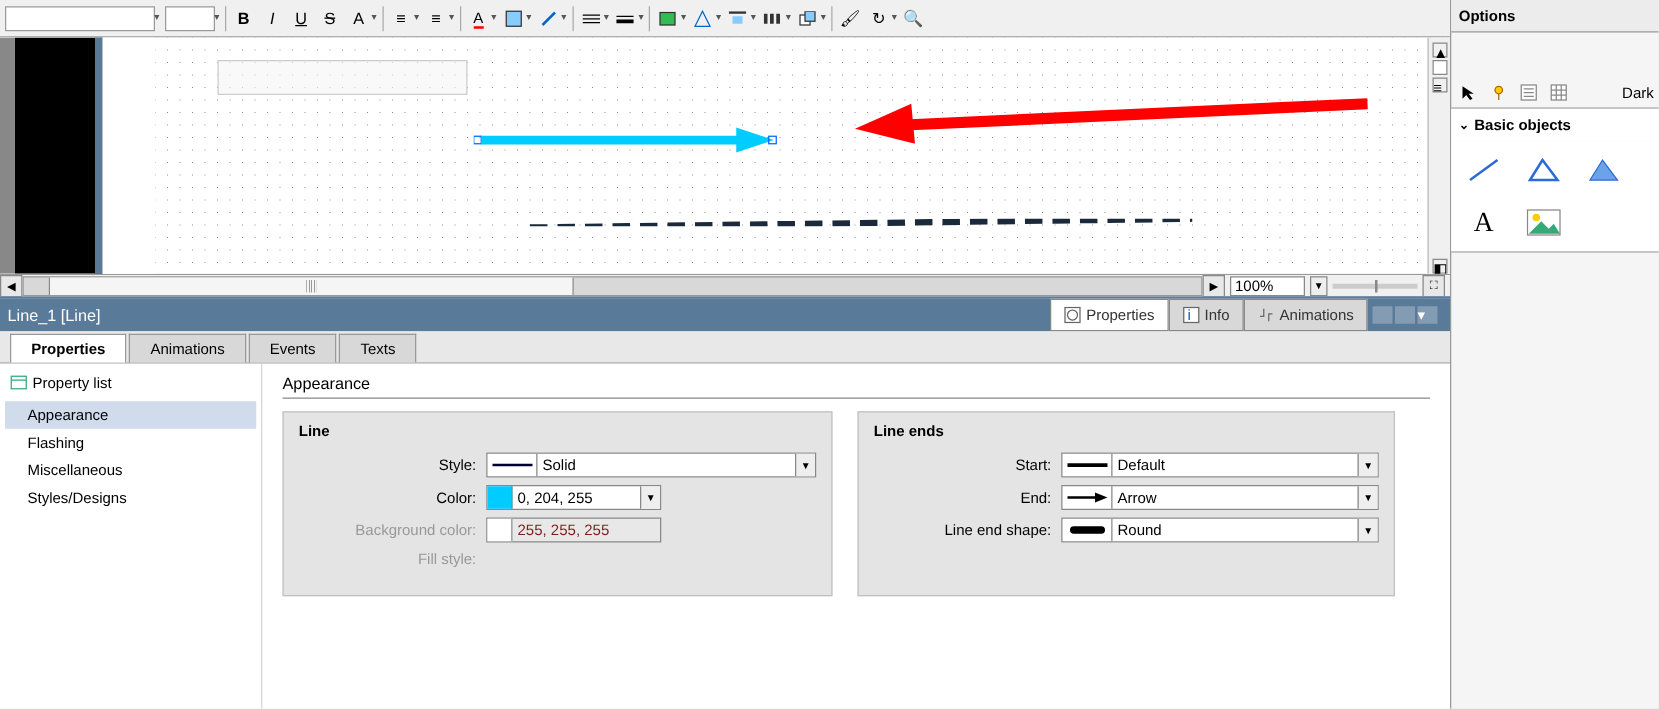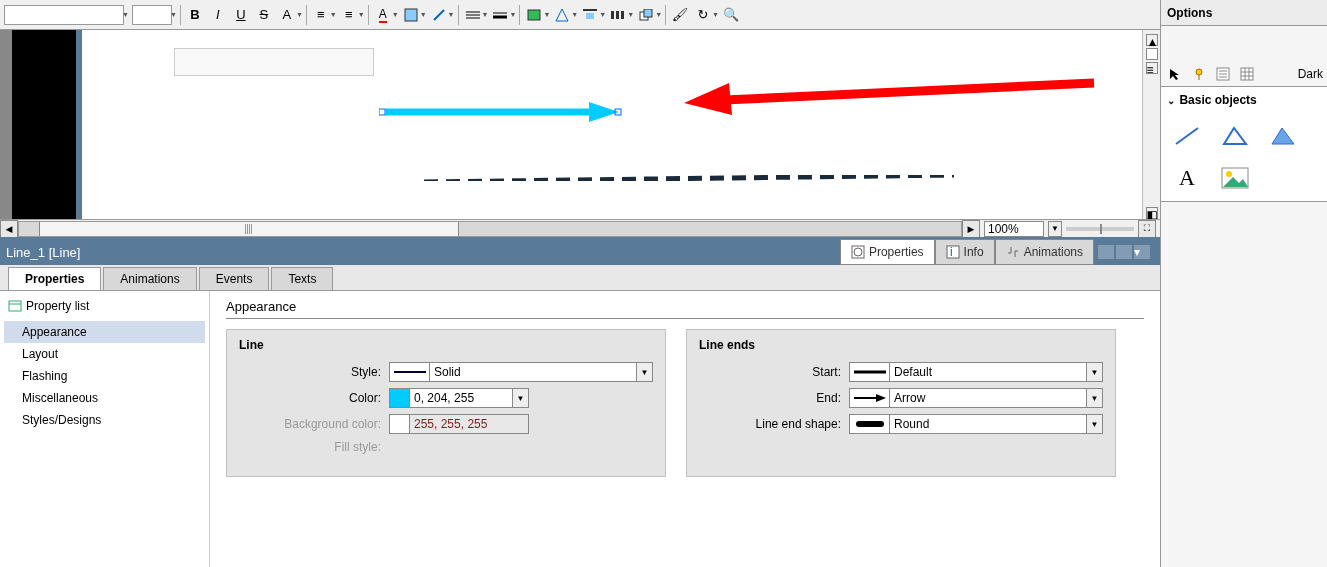--- a/index.html
+++ b/index.html
@@ -282,21 +282,20 @@
       <div class="prop-list">
         <div class="prop-list-title">
           <svg width="14" height="14">
               <rect x="1" y="2" width="12" height="10" fill="#fff" stroke="#3a7"></rect>
               <line x1="1" y1="5" x2="13" y2="5" stroke="#3a7"></line>
             </svg>
           <span>Property list</span>
         </div>
         <div style="height:6px"></div>
         <div class="prop-item sel">Appearance</div>
-        <div class="prop-item">Layout</div>
         <div class="prop-item">Flashing</div>
         <div class="prop-item">Miscellaneous</div>
         <div class="prop-item">Styles/Designs</div>
       </div>
 
       <div class="prop-content">
         <div class="prop-sec-title">Appearance</div>
         <div class="groups">
 
           <div class="group g1">

